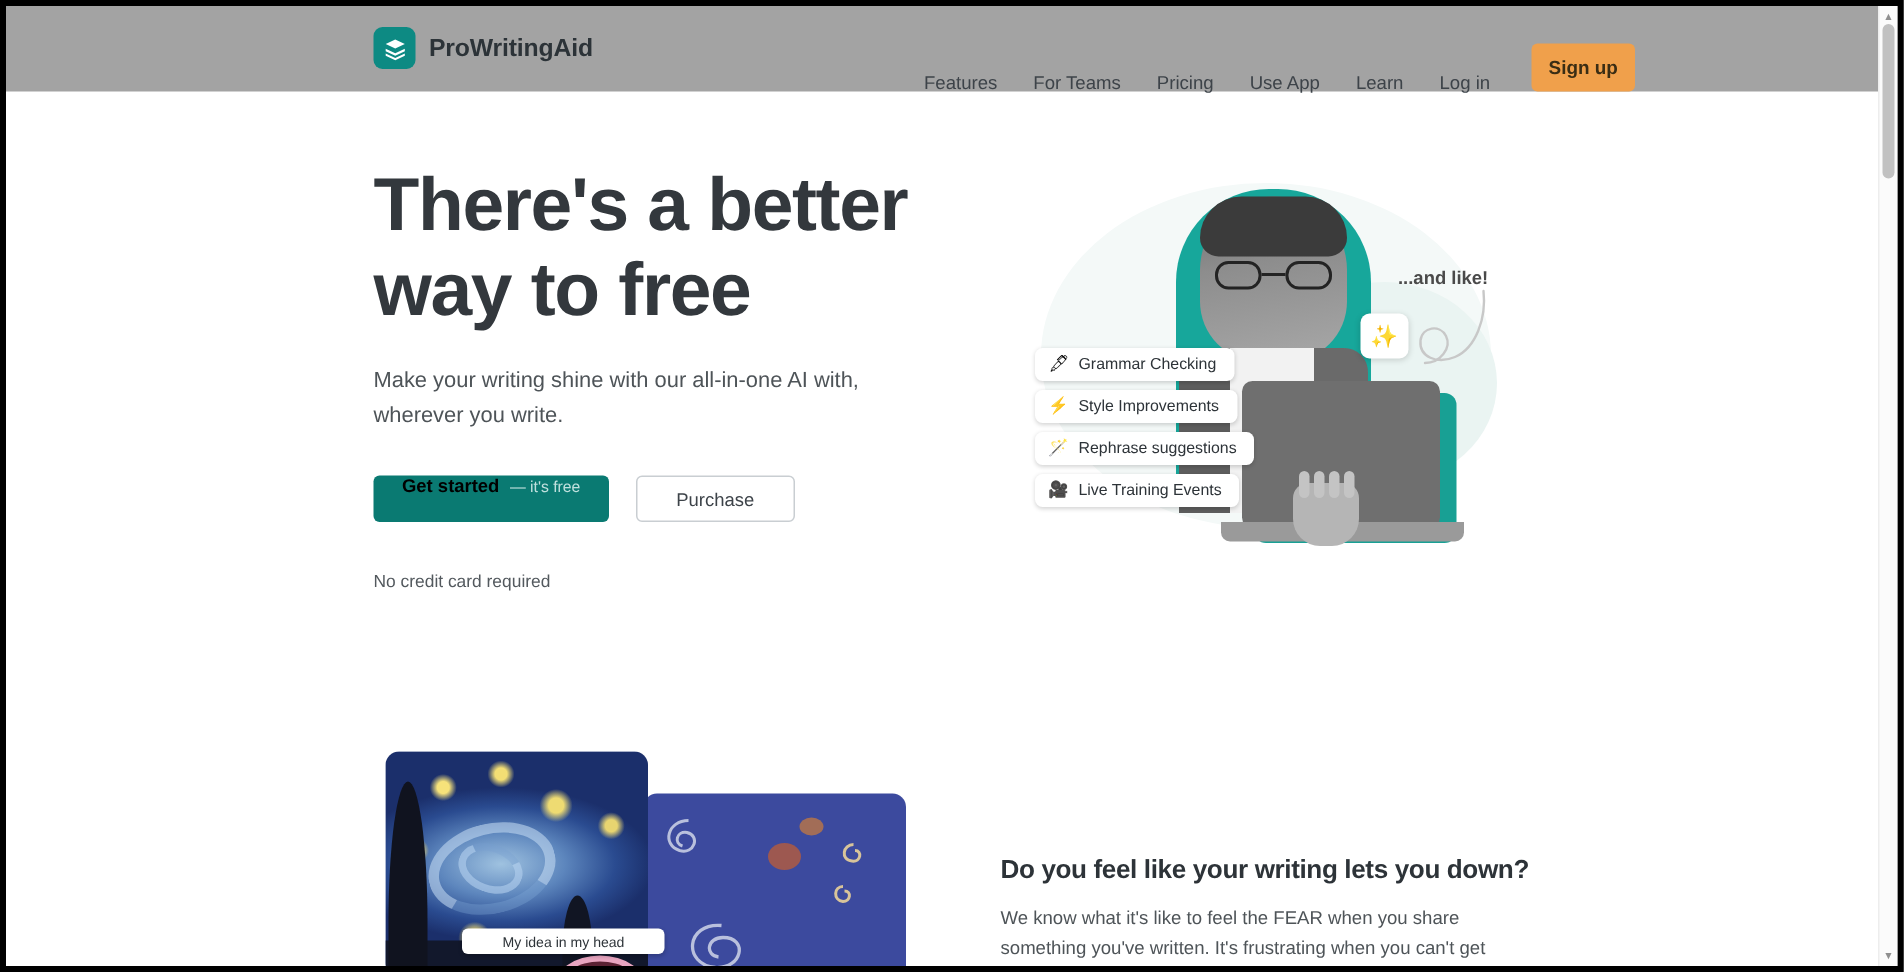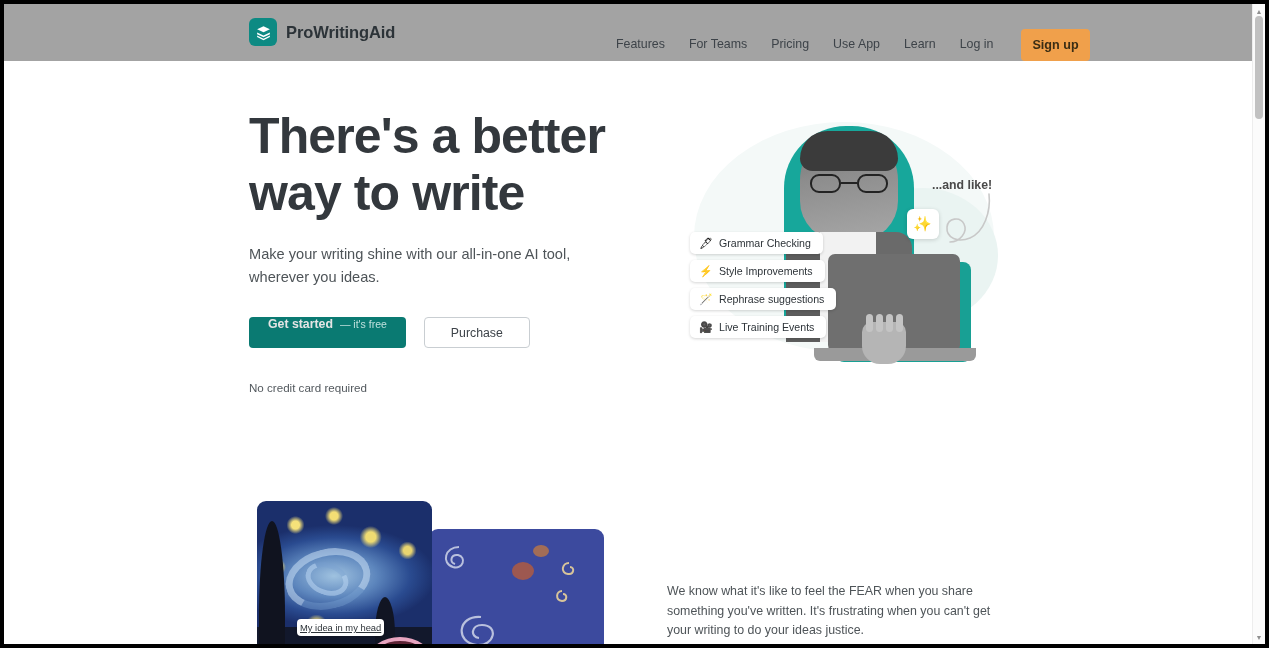--- a/index.html
+++ b/index.html
@@ -95,23 +95,22 @@
     letter-spacing: -0.1px;
     white-space: nowrap;
   }
 
   #nav {
     position: absolute;
     left: 600px;
     top: 0;
     height: 57px;
     display: flex;
-    align-items: center;
+    align-items: flex-end;
     gap: 0;
-    margin-top: 12px;
   }
   .nav-link {
     font-size: 12.4px;
     color: #3d4349;
     padding: 0 12px;
     white-space: nowrap;
     cursor: pointer;
     line-height: 1;
   }
   #signup-btn {
@@ -161,21 +160,21 @@
     border-radius: 4px;
     padding: 0 19px;
     height: 31px;
     display: flex;
     align-items: baseline;
     gap: 7px;
     cursor: pointer;
     font-family: inherit;
   }
   #get-started-label {
-    color: #e5e5e5;
+    color: #000000;
     font-size: 12.3px;
     font-weight: bold;
     white-space: nowrap;
   }
   #get-started-note {
     color: #bfe0dd;
     font-size: 10.5px;
     white-space: nowrap;
   }
   #purchase-btn {
@@ -432,31 +431,30 @@
     border-radius: 50% 50% 0 0 / 70% 70% 0 0;
   }
   #village {
     position: absolute;
     left: 0; bottom: 0;
     width: 175px; height: 24px;
     background: #12182c;
   }
   #idea-caption {
     position: absolute;
-    left: 48px;
+    left: 59px;
     top: 118px;
     background: #ffffff;
     border-radius: 4px;
     box-shadow: 0 1px 3px rgba(0,0,0,.22);
-    padding: 3px 3px;
+    padding: 3px 27px;
     font-size: 9.4px;
     color: #2d3338;
     white-space: nowrap;
     z-index: 4;
-    text-decoration: underline;
   }
   #pink-circle {
     position: absolute;
     left: 120px; top: 136px;
     width: 62px; height: 44px;
     border: 4px solid #e8a5c0;
     border-radius: 50%;
     background: #5b2233;
     z-index: 3;
   }
@@ -505,22 +503,22 @@
         <span class="nav-link">For Teams</span>
         <span class="nav-link">Pricing</span>
         <span class="nav-link">Use App</span>
         <span class="nav-link">Learn</span>
         <span class="nav-link">Log in</span>
         <button id="signup-btn">Sign up</button>
       </nav>
     </div>
 
     <div id="hero-text">
-      <h1 id="hero-title">There's a better way to write</h1>
-      <p id="hero-sub">Make your writing shine with our all-in-one AI tool, wherever you ideas.</p>
+      <h1 id="hero-title">There's a better way to free</h1>
+      <p id="hero-sub">Make your writing shine with our all-in-one AI with, wherever you write.</p>
 
       <div id="hero-ctas">
         <button id="get-started-btn">
           <span id="get-started-label">Get started</span>
           <span id="get-started-note">— it's free</span>
         </button>
         <button id="purchase-btn">Purchase</button>
       </div>
 
       <div id="no-card">No credit card required</div>
@@ -598,20 +596,21 @@
         <div id="village"></div>
         <div id="cypress"></div>
         <div id="cypress2"></div>
       </div>
 
       <div id="pink-circle"></div>
       <div id="idea-caption">My idea in my head</div>
     </div>
 
     <div id="section2-text">
+      <h2 id="section2-title">Do you feel like your writing lets you down?</h2>
       <p id="section2-body">We know what it's like to feel the FEAR when you share something you've written. It's frustrating when you can't get your writing to do your ideas justice.</p>
     </div>
 
   </div>
 
   <div id="scrollbar">
     <div id="scrollbar-up">▲</div>
     <div id="scrollbar-thumb"></div>
     <div id="scrollbar-down">▼</div>
   </div>

